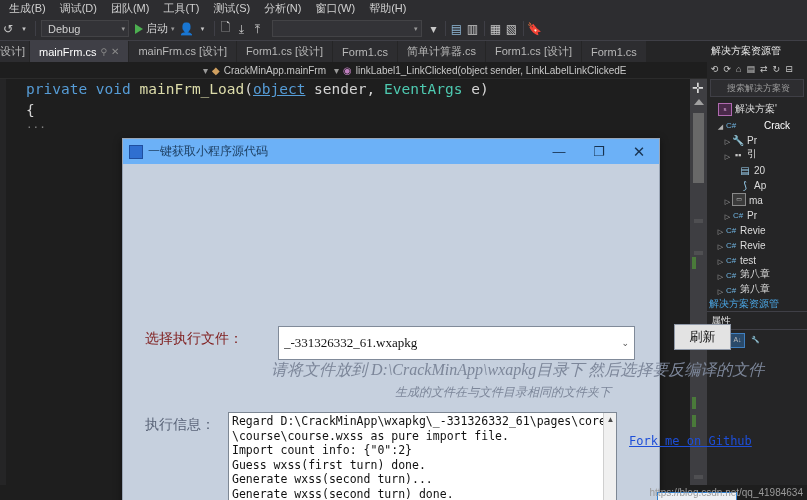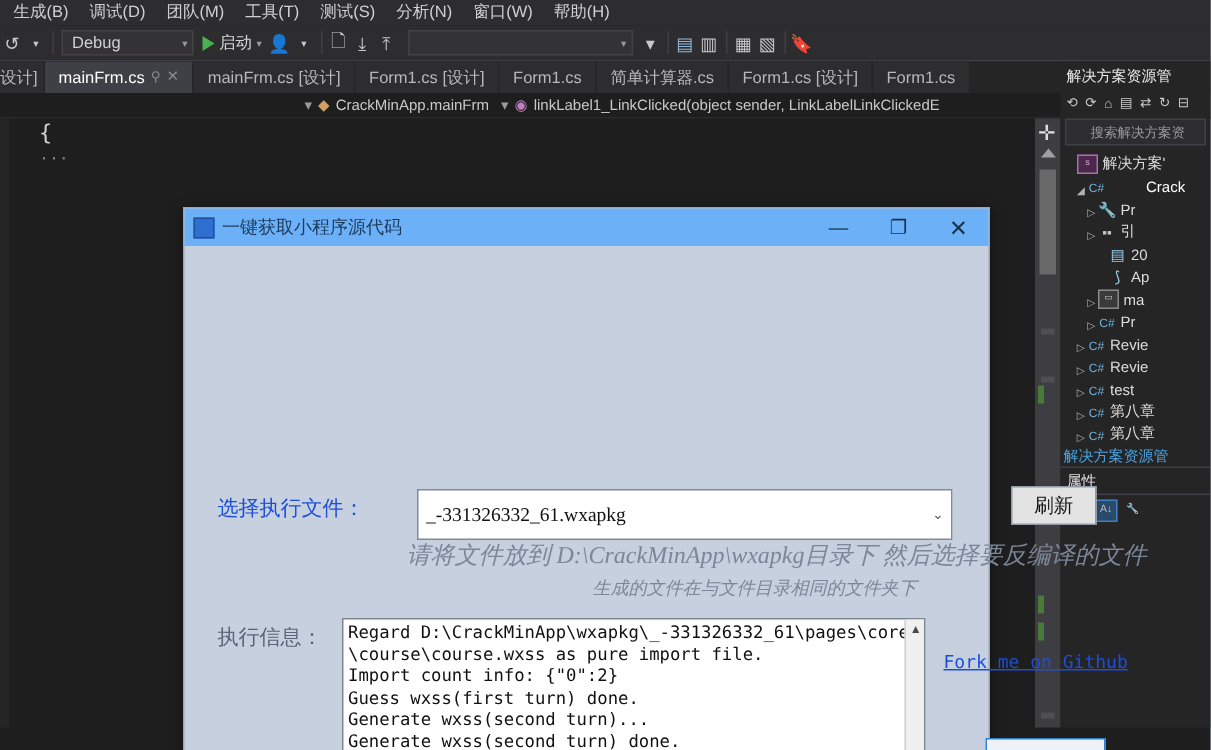--- a/index.html
+++ b/index.html
@@ -139,21 +139,21 @@
     font-family:"Liberation Sans",sans-serif;
   }
   .dlg-ic{width:12px;height:12px;background:#2f6fd0;border:1px solid #1f4f9f;margin-right:5px;flex:0 0 auto;}
   .dlg-ttxt{white-space:nowrap;}
   .dlg-btns{margin-left:auto;display:flex;height:25px;}
   .dlg-btn{width:40px;height:25px;display:flex;align-items:center;justify-content:center;color:#17324f;font-size:13px;}
   .dlg-btn.cl{font-size:15px;}
   .dlg-body{position:relative;height:349px;box-sizing:border-box;}
 
   .fld-label{
-    position:absolute;left:22px;top:166px;font-size:14px;color:#1d4ed8;white-space:nowrap;
+    position:absolute;left:22px;top:166px;font-size:14px;color:#7f1d1d;white-space:nowrap;
   }
   .fld-combo{
     position:absolute;left:155px;top:162px;width:357px;height:34px;
     background:#ffffff;border:1px solid #808a99;box-sizing:border-box;
     display:flex;align-items:center;padding:0 3px 0 5px;
     font-family:"Liberation Serif",serif;font-size:13px;color:#111;
   }
   .fld-combo .cval{flex:1;white-space:nowrap;overflow:hidden;}
   .fld-combo .carrow{font-size:9px;color:#555;padding-right:2px;}
   .btn-refresh{
@@ -296,20 +296,21 @@
     </div>
     <div class="nav-cell" style="flex:1;">
       <span class="dash">▾</span>
       <span style="color:#c080c0;">◉</span>
       <span class="nav-txt">linkLabel1_LinkClicked(object sender, LinkLabelLinkClickedE</span>
       <span class="dash" style="margin-left:auto;">▾</span>
     </div>
   </div>
 
   <div class="editor">
+    <div class="code-line"><span class="kw">private</span> <span class="kw">void</span> <span class="idn">mainFrm_Load</span><span class="pl">(</span><span class="lnk">object</span><span class="pl"> sender, </span><span class="ty">EventArgs</span><span class="pl"> e)</span></div>
     <div class="code-line"><span class="pl">{</span></div>
     <div class="code-line" style="line-height:10px;"><span class="dots">···</span></div>
     <div class="code-line" style="position:absolute;left:540px;top:175px;font-size:15px;"><span class="ty">rgs e)</span></div>
   </div>
   <div class="leftedge"></div>
 
   <div class="ed-scroll">
     <div class="ed-plus">✛</div>
     <div class="ed-up"></div>
     <div class="ed-mark" style="top:140px;"></div>
@@ -461,14 +462,15 @@
         </div>
       </div>
 
       <a class="gh-link" href="#">Fork me on Github</a>
 
       <div class="btn-start">开始执行</div>
 
     </div>
   </div>
 
+  <div class="watermark">https://blog.csdn.net/qq_41984634</div>
 
 </div>
 
 </body></html>

